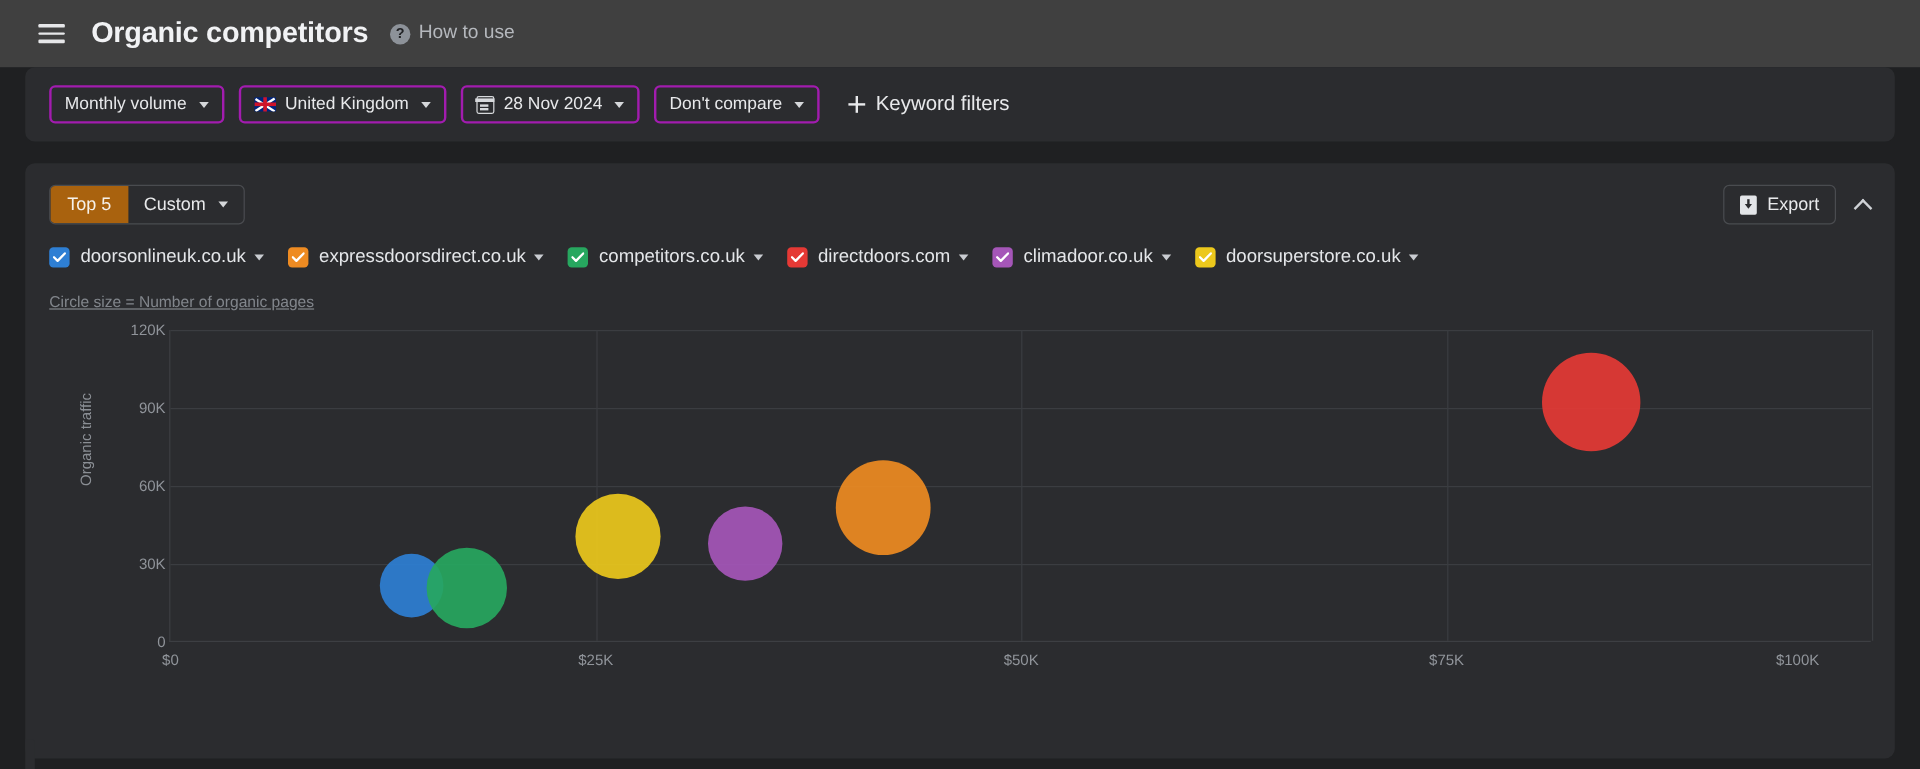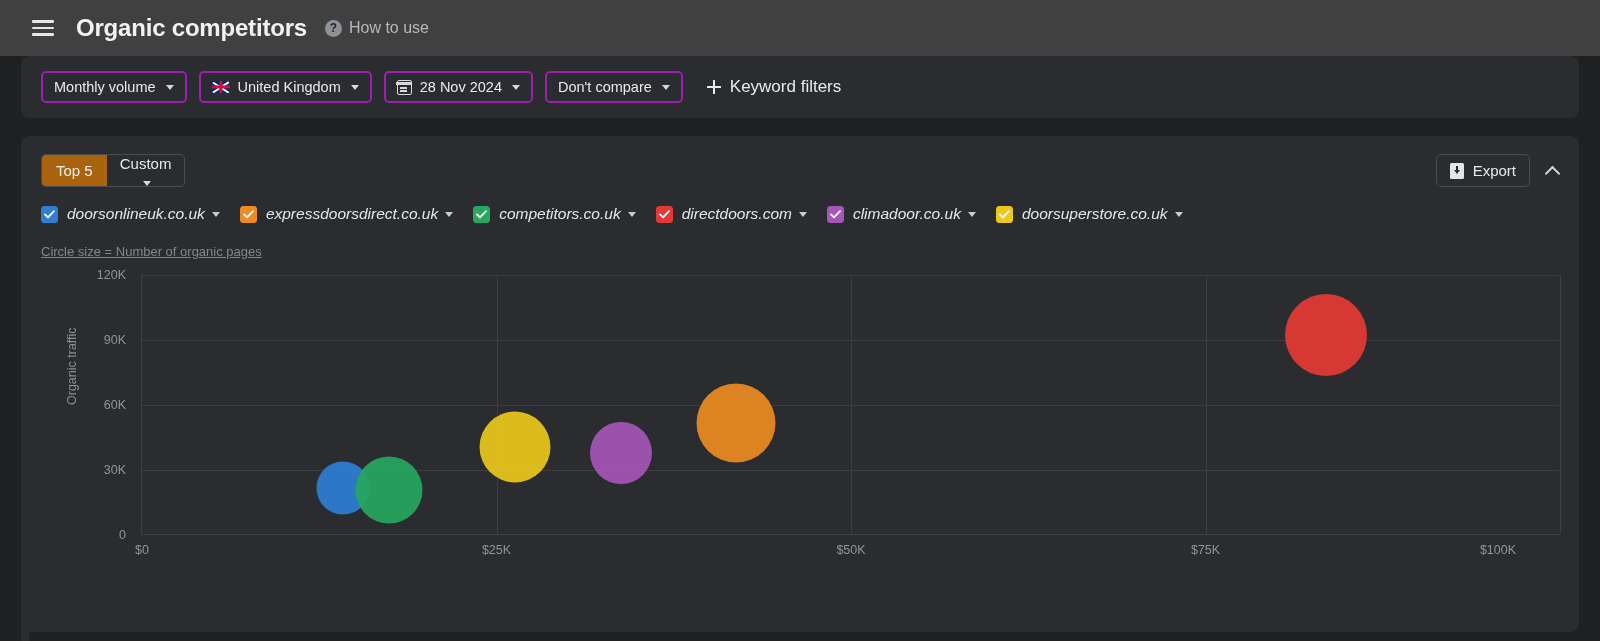--- a/index.html
+++ b/index.html
@@ -156,21 +156,20 @@
     display: flex; align-items: center;
     padding: 0 14px;
     cursor: pointer;
   }
   .seg-other {
     color: #e8e9eb;
     font-size: 15px;
     display: flex; align-items: center; gap: 9px;
     padding: 0 13px;
     cursor: pointer;
-    flex-direction: column;
   }
   .head-right { display: flex; align-items: center; gap: 16px; }
   .export-btn {
     height: 33px;
     border: 1px solid #4a4c50; border-radius: 5px;
     display: flex; align-items: center; gap: 9px;
     padding: 0 13px;
     color: #e8e9eb; font-size: 15px; cursor: pointer;
   }
   .dl-icon {
@@ -203,21 +202,20 @@
 
   
   .legend {
     display: flex; align-items: center;
     gap: 20px;
     margin-top: 18px;
   }
   .legend-item {
     display: flex; align-items: center; gap: 9px;
     cursor: pointer;
-    font-style: italic;
   }
   .lbox {
     width: 17px; height: 17px; border-radius: 3.5px;
     display: flex; align-items: center; justify-content: center;
     flex: 0 0 auto;
   }
   .lbox svg { display: block; }
   .ltext { color: #e4e6e9; font-size: 15.5px; white-space: nowrap; }
   .lcaret {
     width: 0; height: 0;
@@ -252,21 +250,21 @@
     height: 1px; background: #3b3d41;
   }
   .gl-v {
     position: absolute; top: 0; bottom: 0;
     width: 1px; background: #3b3d41;
   }
   .ytick {
     position: absolute;
     right: 100%;
     transform: translateY(-50%);
-    margin-right: 16px;
+    margin-right: 4px;
     color: #90949a; font-size: 12.5px;
     white-space: nowrap;
   }
   .xtick {
     position: absolute;
     top: 100%;
     transform: translateX(-50%);
     margin-top: 9px;
     color: #90949a; font-size: 12.5px;
     white-space: nowrap;

